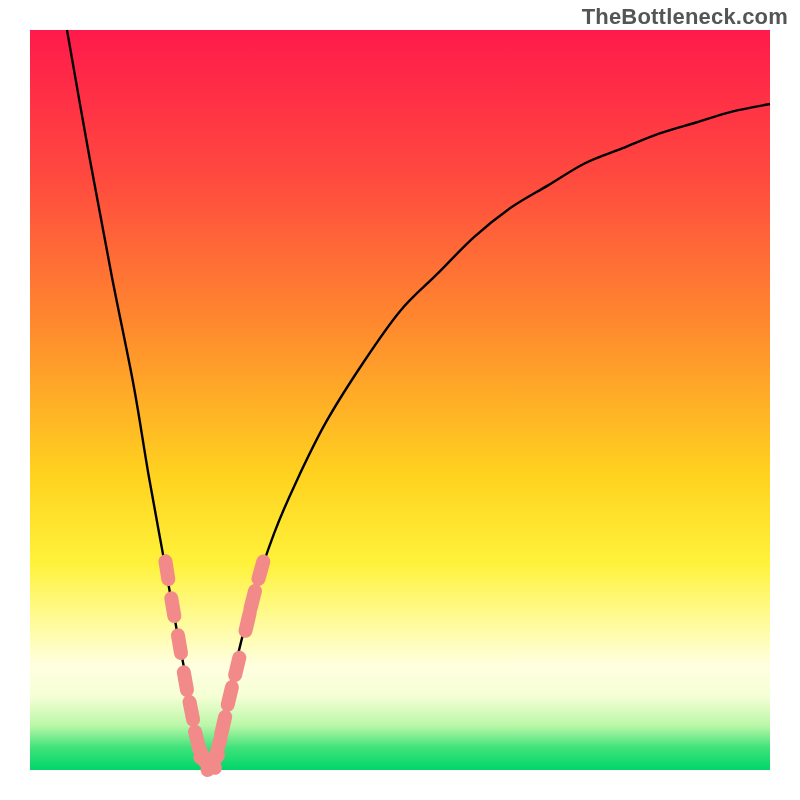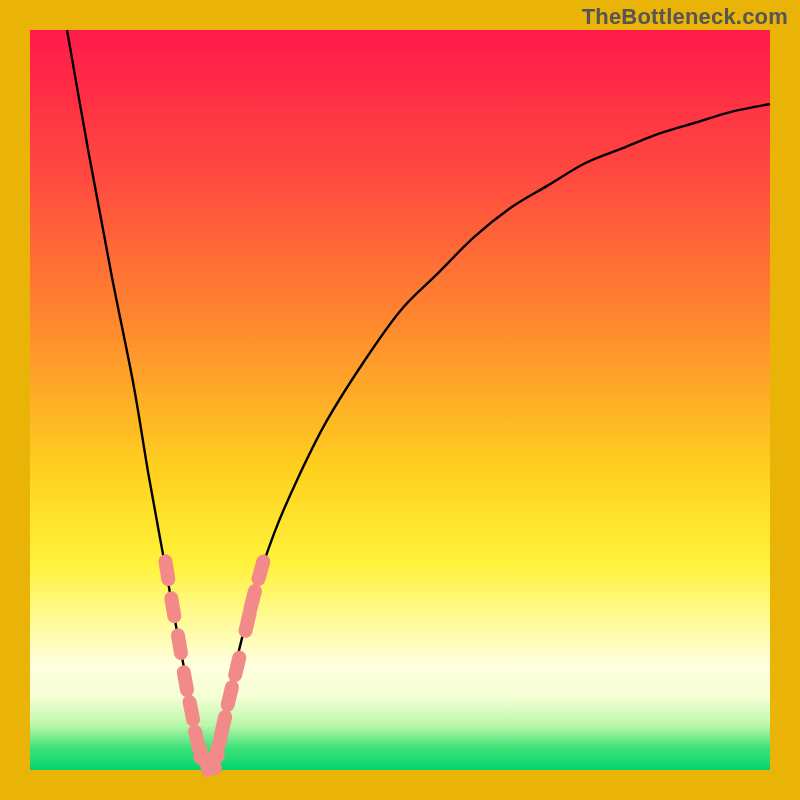--- a/index.html
+++ b/index.html
@@ -7,21 +7,21 @@
     padding: 0;
     width: 800px;
     height: 800px;
     background: #000;
     overflow: hidden;
   }
   .frame {
     position: relative;
     width: 800px;
     height: 800px;
-    background: #eab308;
+    background: #ffffff;
   }
   .plot-area {
     position: absolute;
     left: 30px;
     top: 30px;
     width: 740px;
     height: 740px;
   }
   .gradient-bg {
     position: absolute;

